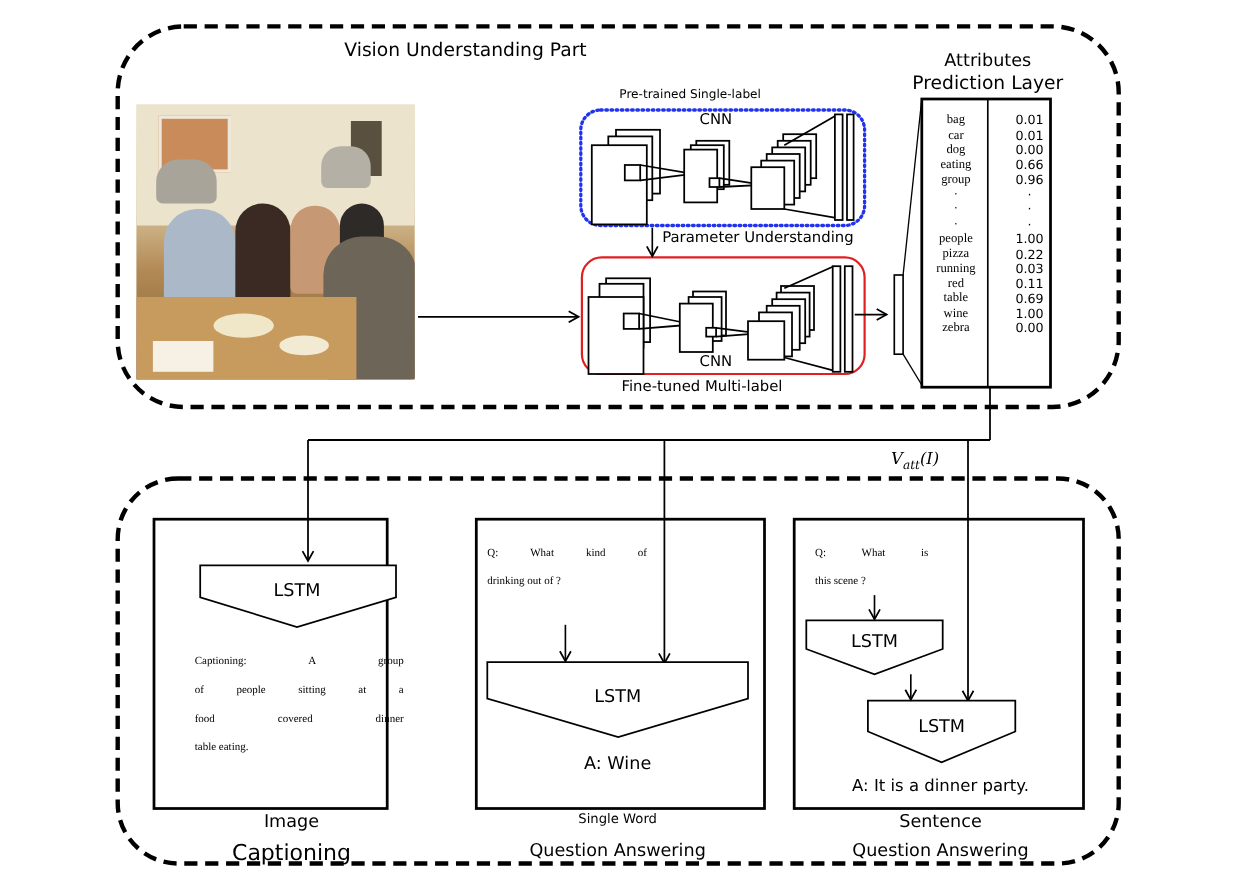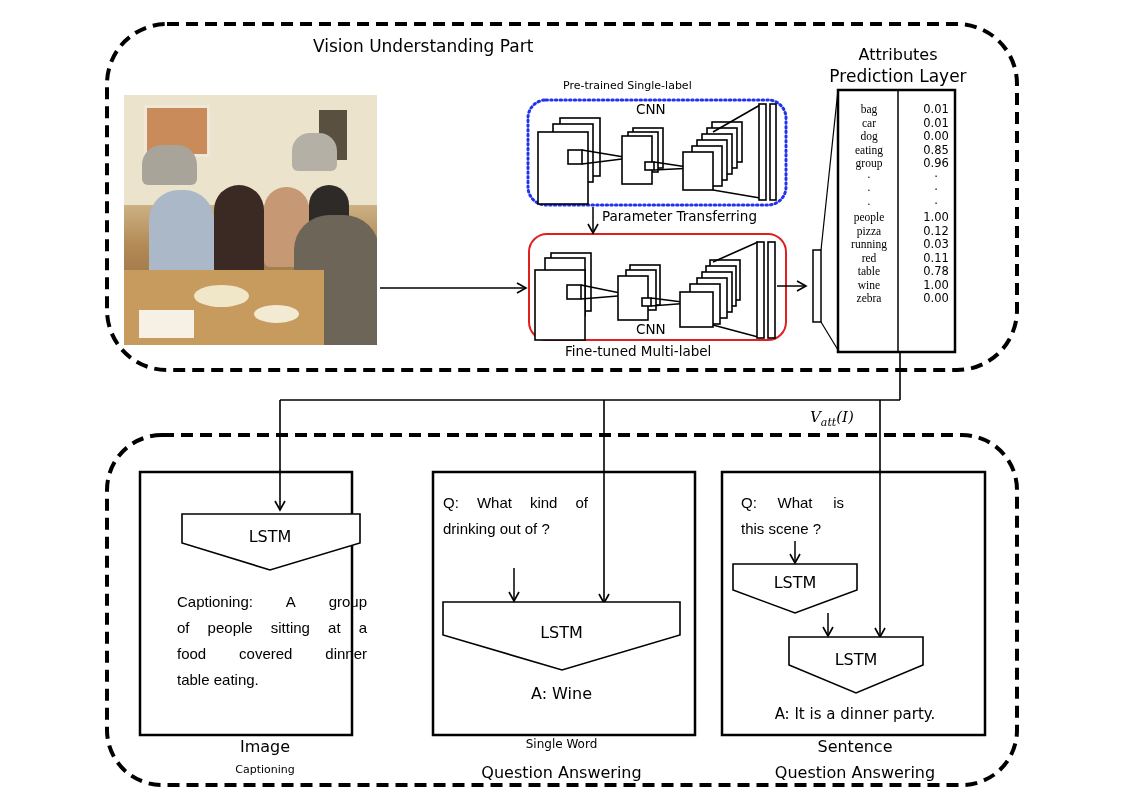--- a/index.html
+++ b/index.html
@@ -6,21 +6,21 @@
   body { width:1122px; height:796px; position:relative; overflow:hidden;
          font-family:"Liberation Sans", "DejaVu Sans", sans-serif; color:#000; }
   svg#diagram { position:absolute; left:0; top:0; }
   .lbl { position:absolute; white-space:nowrap; font-family:"DejaVu Sans", "Liberation Sans", sans-serif; color:#000; }
   .center { text-align:center; }
   .attr-col { position:absolute; font-family:"DejaVu Sans", sans-serif; font-size:11.5px; line-height:13px; }
   .attr-col div { height:13.5px; text-align:center; }
   .photo { position:absolute; left:124px; top:95px; width:253px; height:250px; overflow:hidden;
            background: linear-gradient(180deg, #e8dcc2 0%, #d9c7a0 35%, #b38a55 60%, #7a5a35 100%); }
   .photo div { position:absolute; }
-  .justify { position:absolute; font-family:Liberation Sans, sans-serif; font-size:15px; line-height:26px; text-align:justify; }
+  .justify { position:absolute; font-family:Liberation Serif, serif; font-size:10px; line-height:26px; text-align:justify; }
   .justify span { display:block; text-align:justify; text-align-last:justify; }
   .justify span.last { text-align-last:left; }
 </style>
 </head>
 <body>
 
 <svg id="diagram" width="1122" height="796" viewBox="0 0 1122 796">
   <defs>
     <marker id="arrow" markerWidth="12" markerHeight="12" refX="10" refY="6" orient="auto" markerUnits="userSpaceOnUse">
       <path d="M1,1 L10,6 L1,11" fill="none" stroke="#000" stroke-width="1.6"></path>
@@ -133,21 +133,21 @@
   <div style="left:0;top:175px;width:200px;height:75px;background:#c79a5e;"></div>
   <div style="left:70px;top:190px;width:55px;height:22px;background:#f0e6c8;border-radius:50%;"></div>
   <div style="left:130px;top:210px;width:45px;height:18px;background:#f3ead4;border-radius:50%;"></div>
   <div style="left:15px;top:215px;width:55px;height:28px;background:#f6f1e4;"></div>
 </div>
 
 <div class="lbl" style="left:313px;top:36px;font-size:17px;">Vision Understanding Part</div>
 
 <div class="lbl" style="left:563px;top:79px;font-size:11px;">Pre-trained Single-label</div>
 <div class="lbl" style="left:636px;top:101px;font-size:13.5px;">CNN</div>
-<div class="lbl" style="left:602px;top:208px;font-size:13.5px;">Parameter Transferring</div>
+<div class="lbl" style="left:602px;top:208px;font-size:13.5px;">Parameter Understanding</div>
 <div class="lbl" style="left:636px;top:321px;font-size:13.5px;">CNN</div>
 <div class="lbl" style="left:565px;top:343px;font-size:13.5px;">Fine-tuned  Multi-label</div>
 
 <div class="lbl center" style="left:818px;top:45px;width:160px;font-size:16px;">Attributes</div>
 <div class="lbl center" style="left:808px;top:66px;width:180px;font-size:17px;">Prediction Layer</div>
 
 <div class="attr-col" id="attr-names" style="left:840px;top:103px;width:58px;font-family:Liberation Serif, serif;">
     <div>bag</div>
     <div>car</div>
     <div>dog</div>
@@ -161,47 +161,47 @@
     <div>running</div>
     <div>red</div>
     <div>table</div>
     <div>wine</div>
     <div>zebra</div>
   </div>
 <div class="attr-col" id="attr-scores" style="left:900px;top:103px;width:72px;">
     <div>0.01</div>
     <div>0.01</div>
     <div>0.00</div>
-    <div>0.85</div>
+    <div>0.66</div>
     <div>0.96</div>
     <div>·</div>
     <div>·</div>
     <div>·</div>
     <div>1.00</div>
-    <div>0.12</div>
+    <div>0.22</div>
     <div>0.03</div>
     <div>0.11</div>
-    <div>0.78</div>
+    <div>0.69</div>
     <div>1.00</div>
     <div>0.00</div>
   </div>
 
 <div class="lbl" style="left:810px;top:408px;font-family:'DejaVu Serif',serif;font-style:italic;font-size:15px;">
   <span>V</span><sub style="font-size:11px;">att</sub><span>(I)</span>
 </div>
 
 <div class="lbl center" style="left:182px;top:527px;width:176px;font-size:16px;">LSTM</div>
 <div class="justify" style="left:177px;top:589px;width:190px;">
   <span>Captioning:  A  group</span>
   <span>of people sitting at a</span>
   <span>food  covered  dinner</span>
   <span class="last">table eating.</span>
 </div>
 <div class="lbl center" style="left:170px;top:737px;width:190px;font-size:16px;">Image</div>
-<div class="lbl center" style="left:170px;top:763px;width:190px;font-size:11px;">Captioning</div>
+<div class="lbl center" style="left:170px;top:763px;width:190px;font-size:20px;">Captioning</div>
 
 <div class="justify" style="left:443px;top:490px;width:145px;">
   <span>Q: What kind of</span>
   <span class="last">drinking out of ?</span>
 </div>
 <div class="lbl center" style="left:443px;top:623px;width:237px;font-size:16px;">LSTM</div>
 <div class="lbl center" style="left:443px;top:684px;width:237px;font-size:16px;">A: Wine</div>
 <div class="lbl center" style="left:443px;top:737px;width:237px;font-size:12px;">Single Word</div>
 <div class="lbl center" style="left:443px;top:763px;width:237px;font-size:16px;">Question Answering</div>
 

